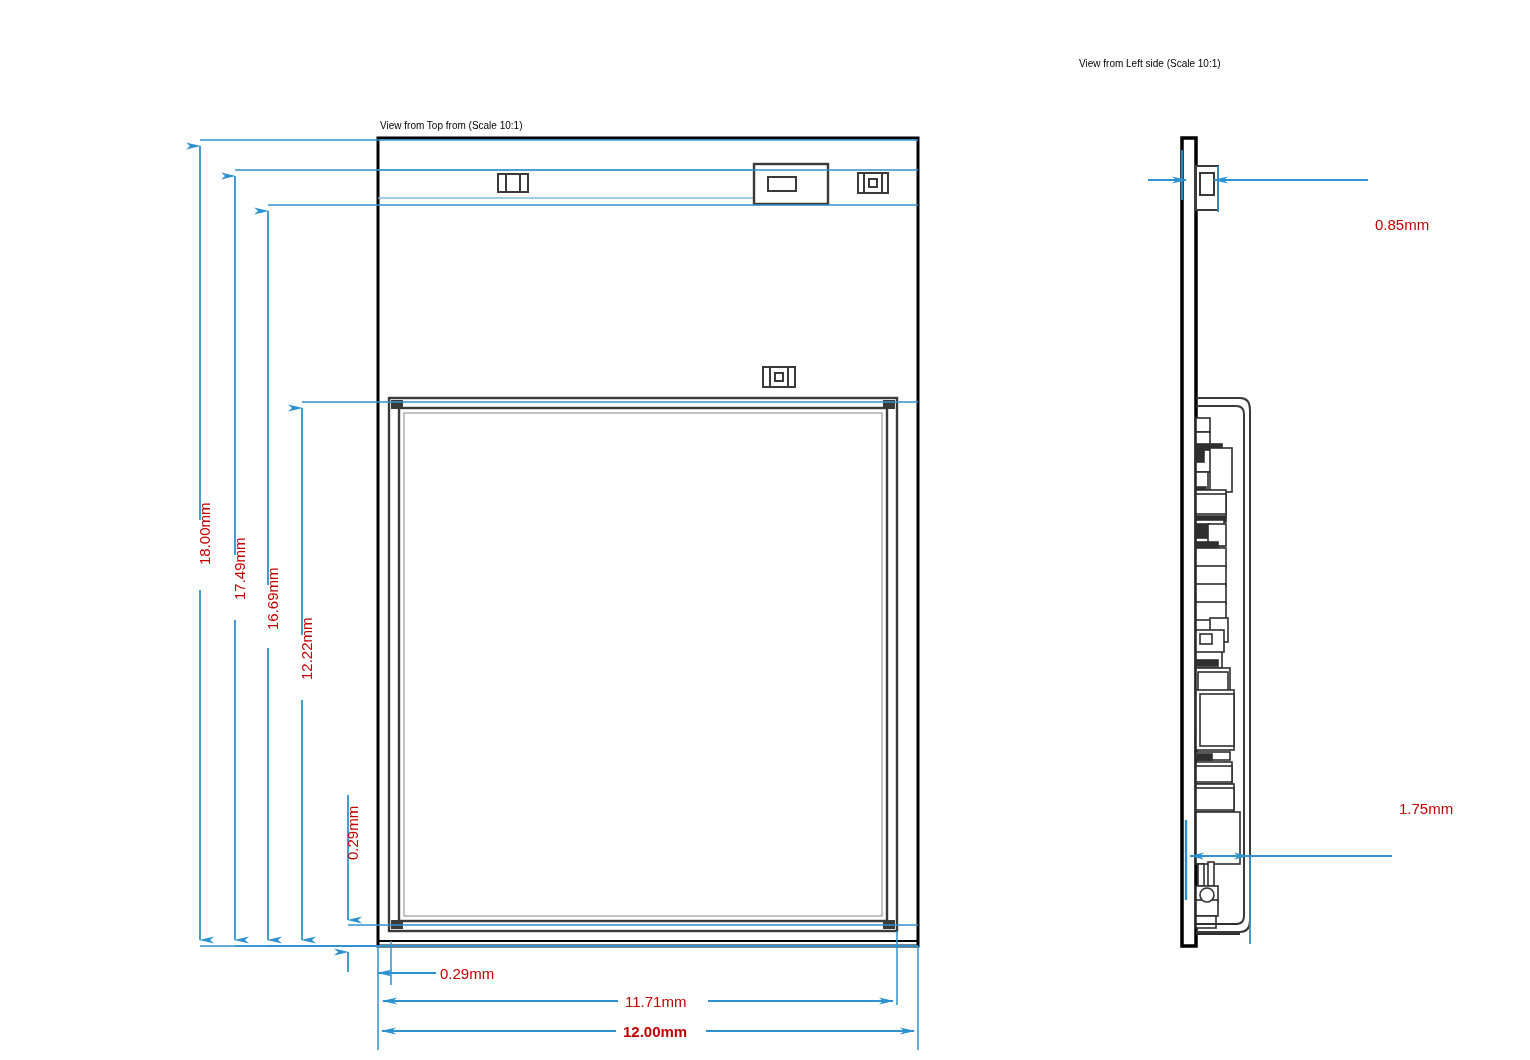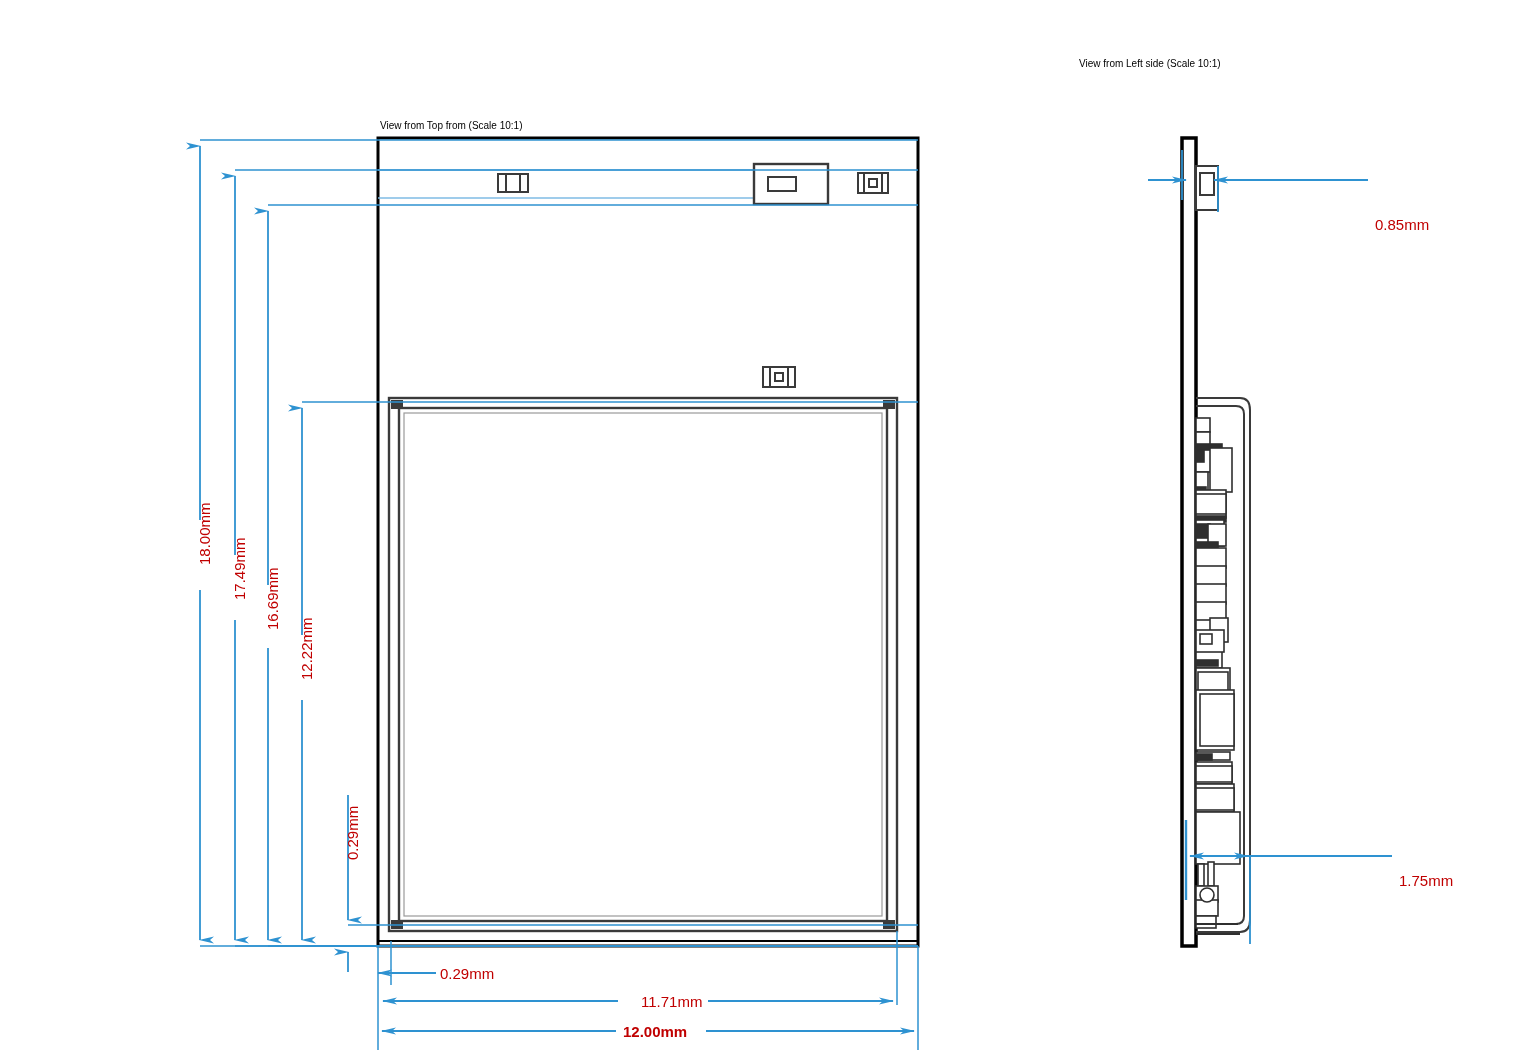--- a/index.html
+++ b/index.html
@@ -254,17 +254,17 @@
 <div class="view-title" id="title-top">View from Top from (Scale 10:1)</div>
 <div class="view-title" id="title-left">View from Left side (Scale 10:1)</div>
 
 <div class="dim-label vert" style="left:196px; top:565px;">18.00mm</div>
 <div class="dim-label vert" style="left:231px; top:600px;">17.49mm</div>
 <div class="dim-label vert" style="left:264px; top:630px;">16.69mm</div>
 <div class="dim-label vert" style="left:298px; top:680px;">12.22mm</div>
 <div class="dim-label vert" style="left:344px; top:860px;">0.29mm</div>
 
 <div class="dim-label" style="left:440px; top:965px;">0.29mm</div>
-<div class="dim-label" style="left:641px; top:993px;">11.71mm</div>
+<div class="dim-label" style="left:625px; top:993px;">11.71mm</div>
 <div class="dim-label" style="left:623px; top:1023px;font-weight:bold;">12.00mm</div>
 
 <div class="dim-label" style="left:1375px; top:172px;margin-top:44px;">0.85mm</div>
-<div class="dim-label" style="left:1399px; top:872px;">1.75mm</div>
+<div class="dim-label" style="left:1399px; top:800px;">1.75mm</div>
 
 </body></html>

